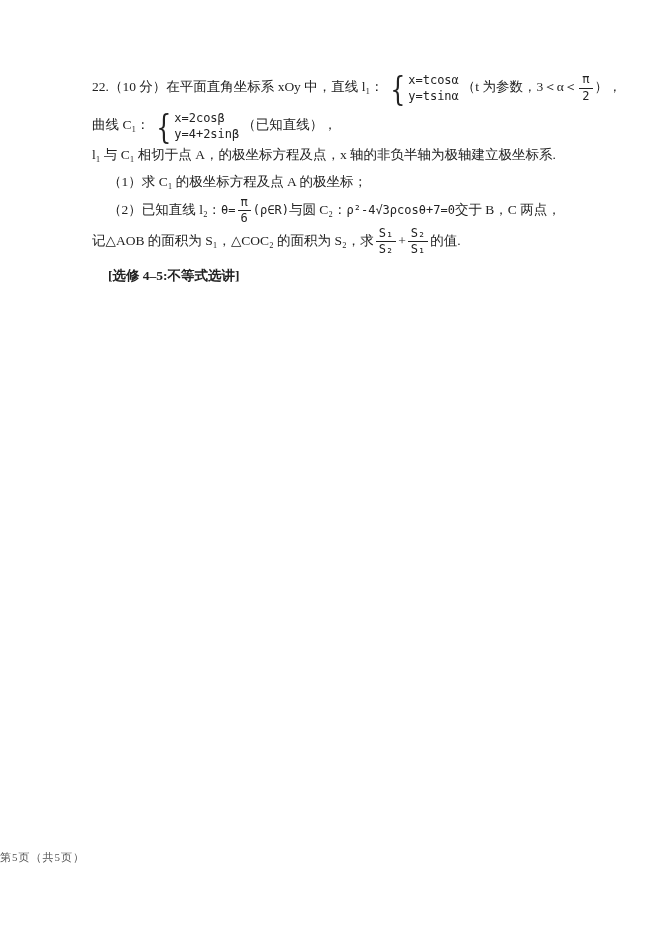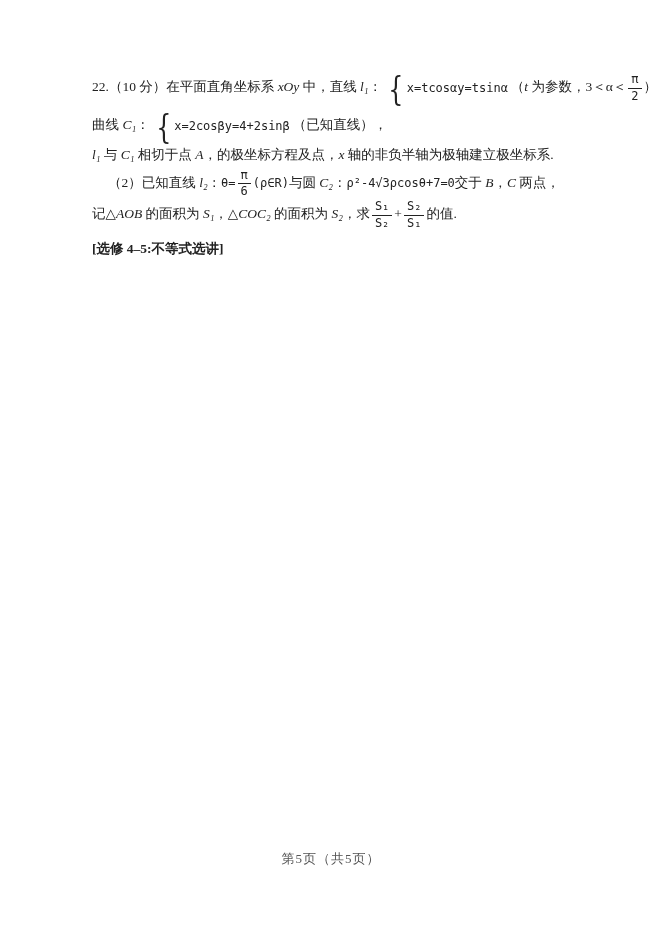--- a/index.html
+++ b/index.html
@@ -9,46 +9,46 @@
     color:#222;
   }
   .page{position:relative;width:662px;height:936px;background:#fff;}
   .content{
     position:absolute;left:92px;top:70px;width:492px;
     font-size:13.5px;line-height:1.7;
   }
   .ln{display:block;margin:0 0 2px 0;}
   .nowrap{white-space:nowrap;}
   .t{white-space:pre;}
-  .it{font-style:italic;white-space:pre;}
-  .bold{font-weight:bold;}
+  .it{white-space:pre;}
+  .bold{font-weight:bold;margin-left:16px;}
   .mono{font-family:"DejaVu Sans Mono","Liberation Mono",monospace;font-size:12px;white-space:pre;}
   .indent{margin-left:16px;}
   .gap-top{margin-top:8px;}
   .gap-top-sm{margin-top:4px;}
 
   
   .sys{display:inline-flex;align-items:center;vertical-align:middle;margin:1px 3px;}
   .sys .brace{
     font-family:"DejaVu Serif",serif;font-weight:400;
     font-size:34px;line-height:1;transform:scaleX(.7);display:inline-block;
   }
-  .sys .rows{display:inline-flex;flex-direction:row;}
+  .sys .rows{display:inline-flex;flex-direction:column;}
   .sys .rows .mono{line-height:1.35;}
 
   
   .frac{display:inline-flex;flex-direction:column;align-items:center;
         vertical-align:middle;margin:0 2px;line-height:1.1;}
   .frac .num{display:block;padding:0 3px 1px 3px;border-bottom:1px solid #222;text-align:center;}
   .frac .den{display:block;padding:1px 3px 0 3px;text-align:center;}
   .frac.small{font-size:12px;}
 
   .footer{
-    position:absolute;left:0;top:850px;width:662px;text-align:center;
-    font-size:13px;color:#555;letter-spacing:1px;
+    position:absolute;left:0;top:850px;width:662px;text-align:left;
+    font-size:11px;color:#555;letter-spacing:1px;
   }
 </style>
 </head>
 <body>
 
 <div class="page">
   <div class="content">
 
     <div class="ln nowrap">
       <span class="t">22.（10 分）在平面直角坐标系 </span><span class="it">xOy</span><span class="t"> 中，直线 </span><span class="it">l₁</span><span class="t">：</span><span class="sys">
@@ -66,20 +66,23 @@
     <div class="ln">
       <span class="t">曲线 </span><span class="it">C₁</span><span class="t">：</span><span class="sys">
           <span class="brace">{</span>
           <span class="rows">
             <span class="mono">x=2cosβ</span>
             <span class="mono">y=4+2sinβ</span>
           </span>
         </span><span class="t">（已知直线），</span><span class="it">l₁</span><span class="t"> 与 </span><span class="it">C₁</span><span class="t"> 相切于点 </span><span class="it">A</span><span class="t">，的极坐标方程及点，</span><span class="it">x</span><span class="t"> 轴的非负半轴为极轴建立极坐标系.</span>
     </div>
 
+    <div class="ln nowrap indent gap-top-sm">
+      <span class="t">（1）求 </span><span class="it">C₁</span><span class="t"> 的极坐标方程及点 </span><span class="it">A</span><span class="t"> 的极坐标；</span>
+    </div>
 
     <div class="ln nowrap indent">
       <span class="t">（2）已知直线 </span><span class="it">l₂</span><span class="t">：</span><span class="mono">θ=</span><span class="frac small">
           <span class="num mono">π</span>
           <span class="den mono">6</span>
         </span><span class="mono">(ρ∈R)</span><span class="t">与圆 </span><span class="it">C₂</span><span class="t">：</span><span class="mono">ρ²-4√3ρcosθ+7=0</span><span class="t">交于 </span><span class="it">B</span><span class="t">，</span><span class="it">C</span><span class="t"> 两点，</span>
     </div>
 
     <div class="ln nowrap">
       <span class="t">记△</span><span class="it">AOB</span><span class="t"> 的面积为 </span><span class="it">S₁</span><span class="t">，△</span><span class="it">COC₂</span><span class="t"> 的面积为 </span><span class="it">S₂</span><span class="t">，求</span><span class="frac small">

